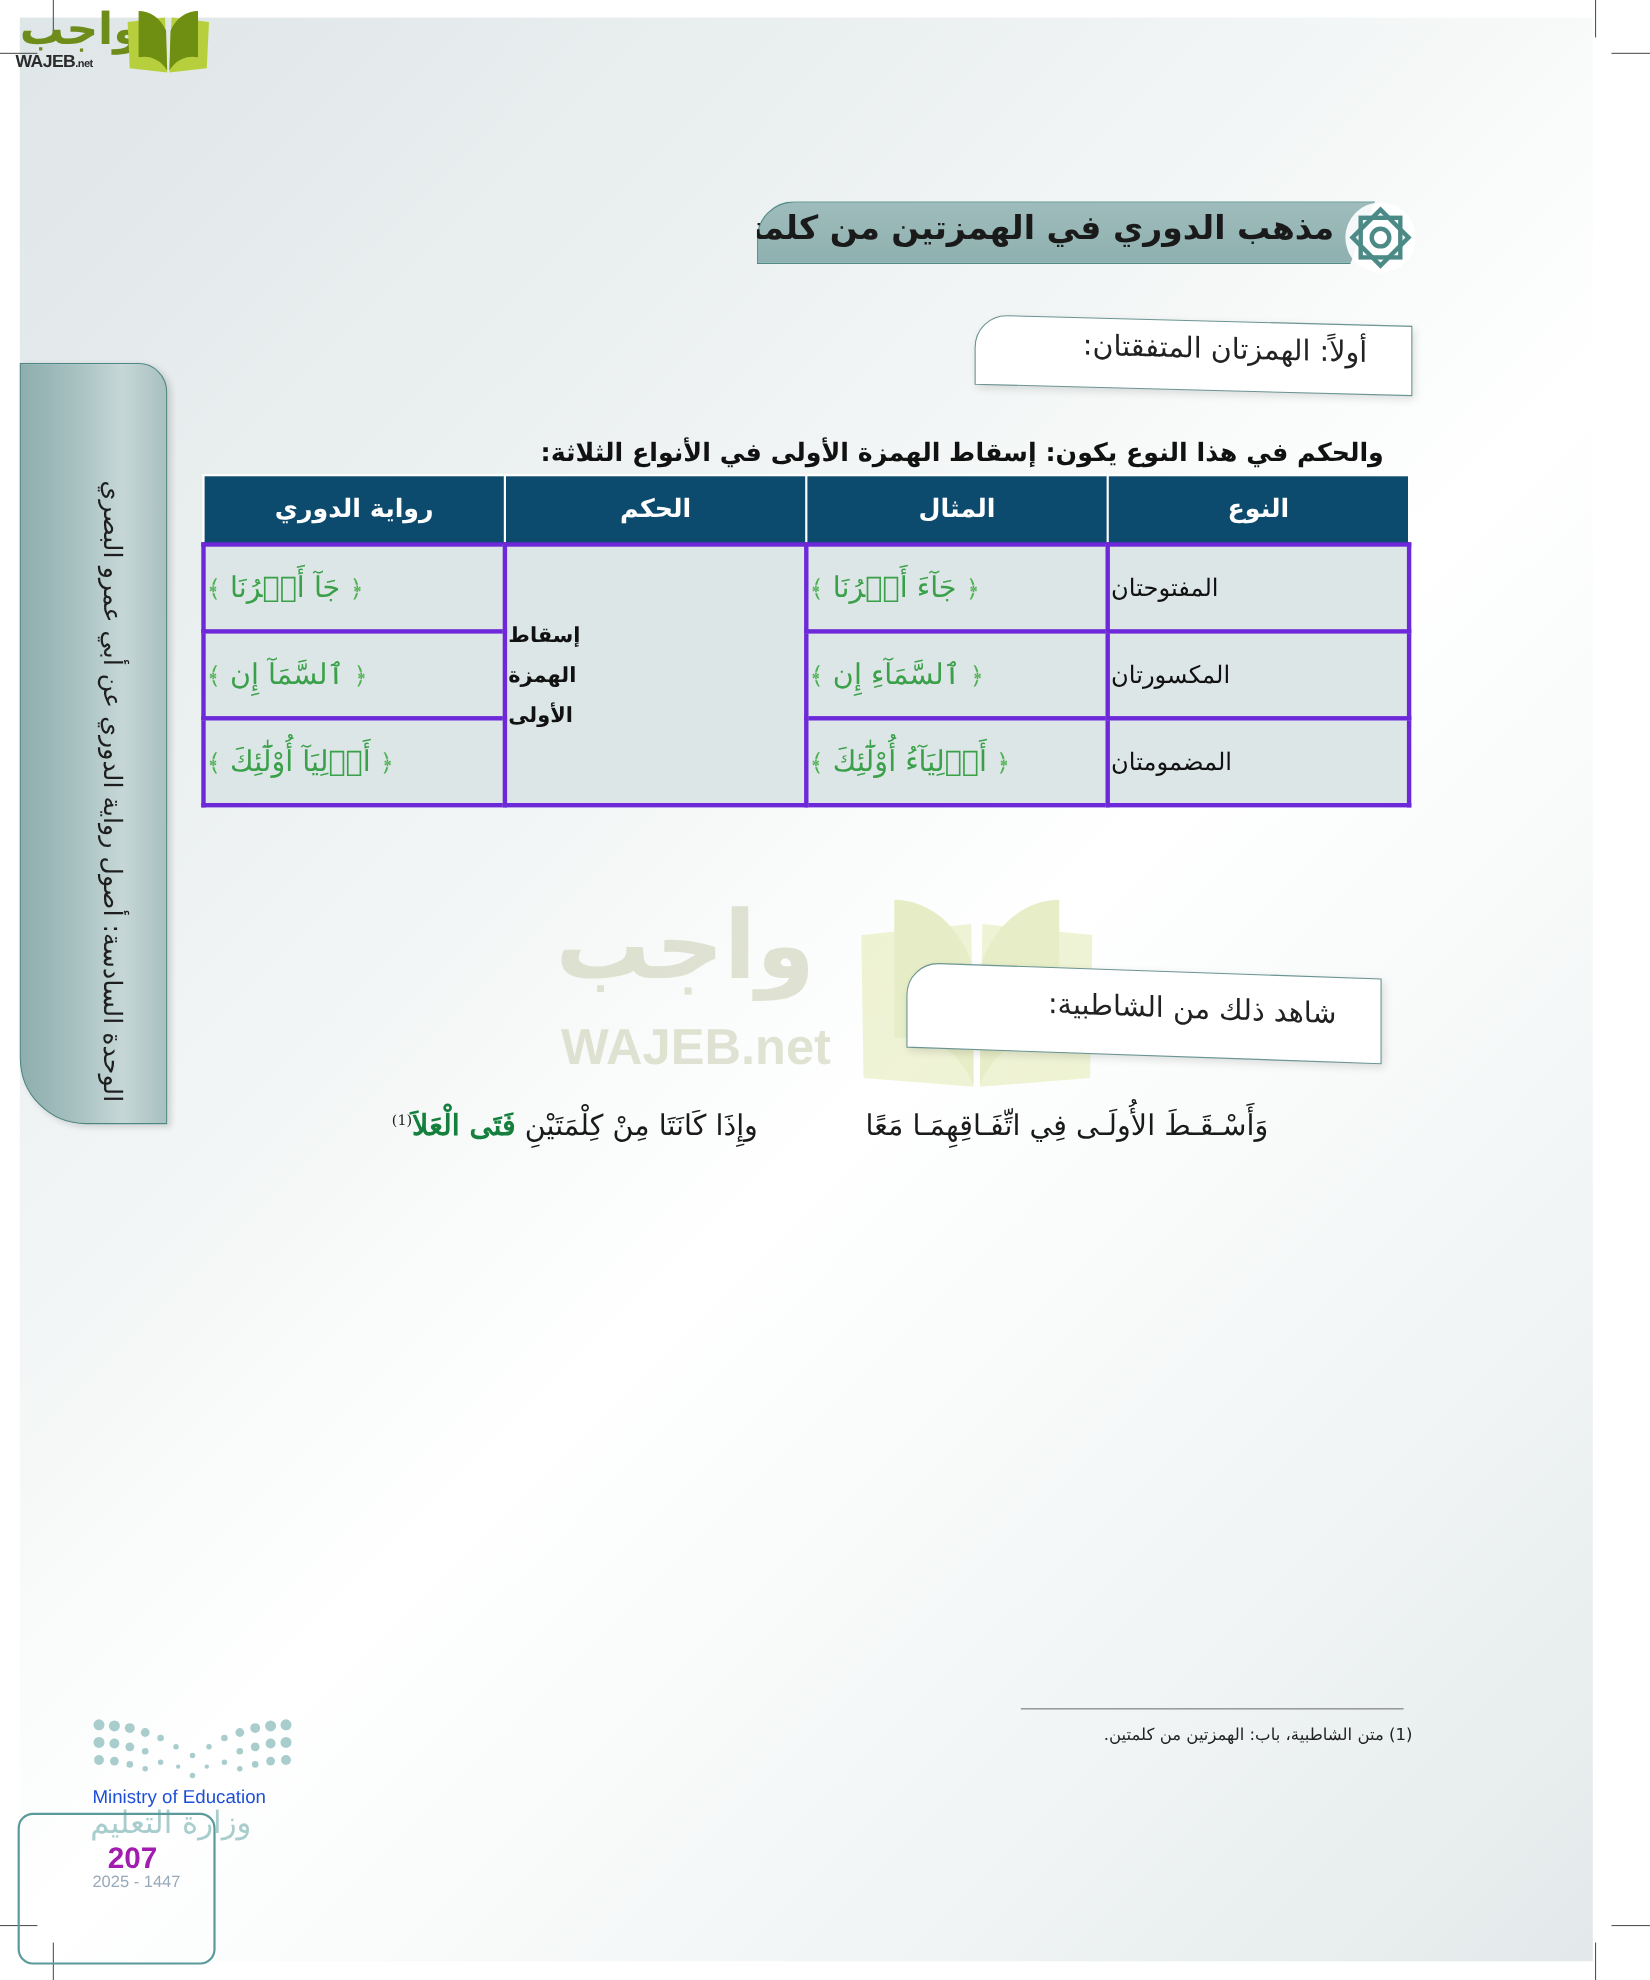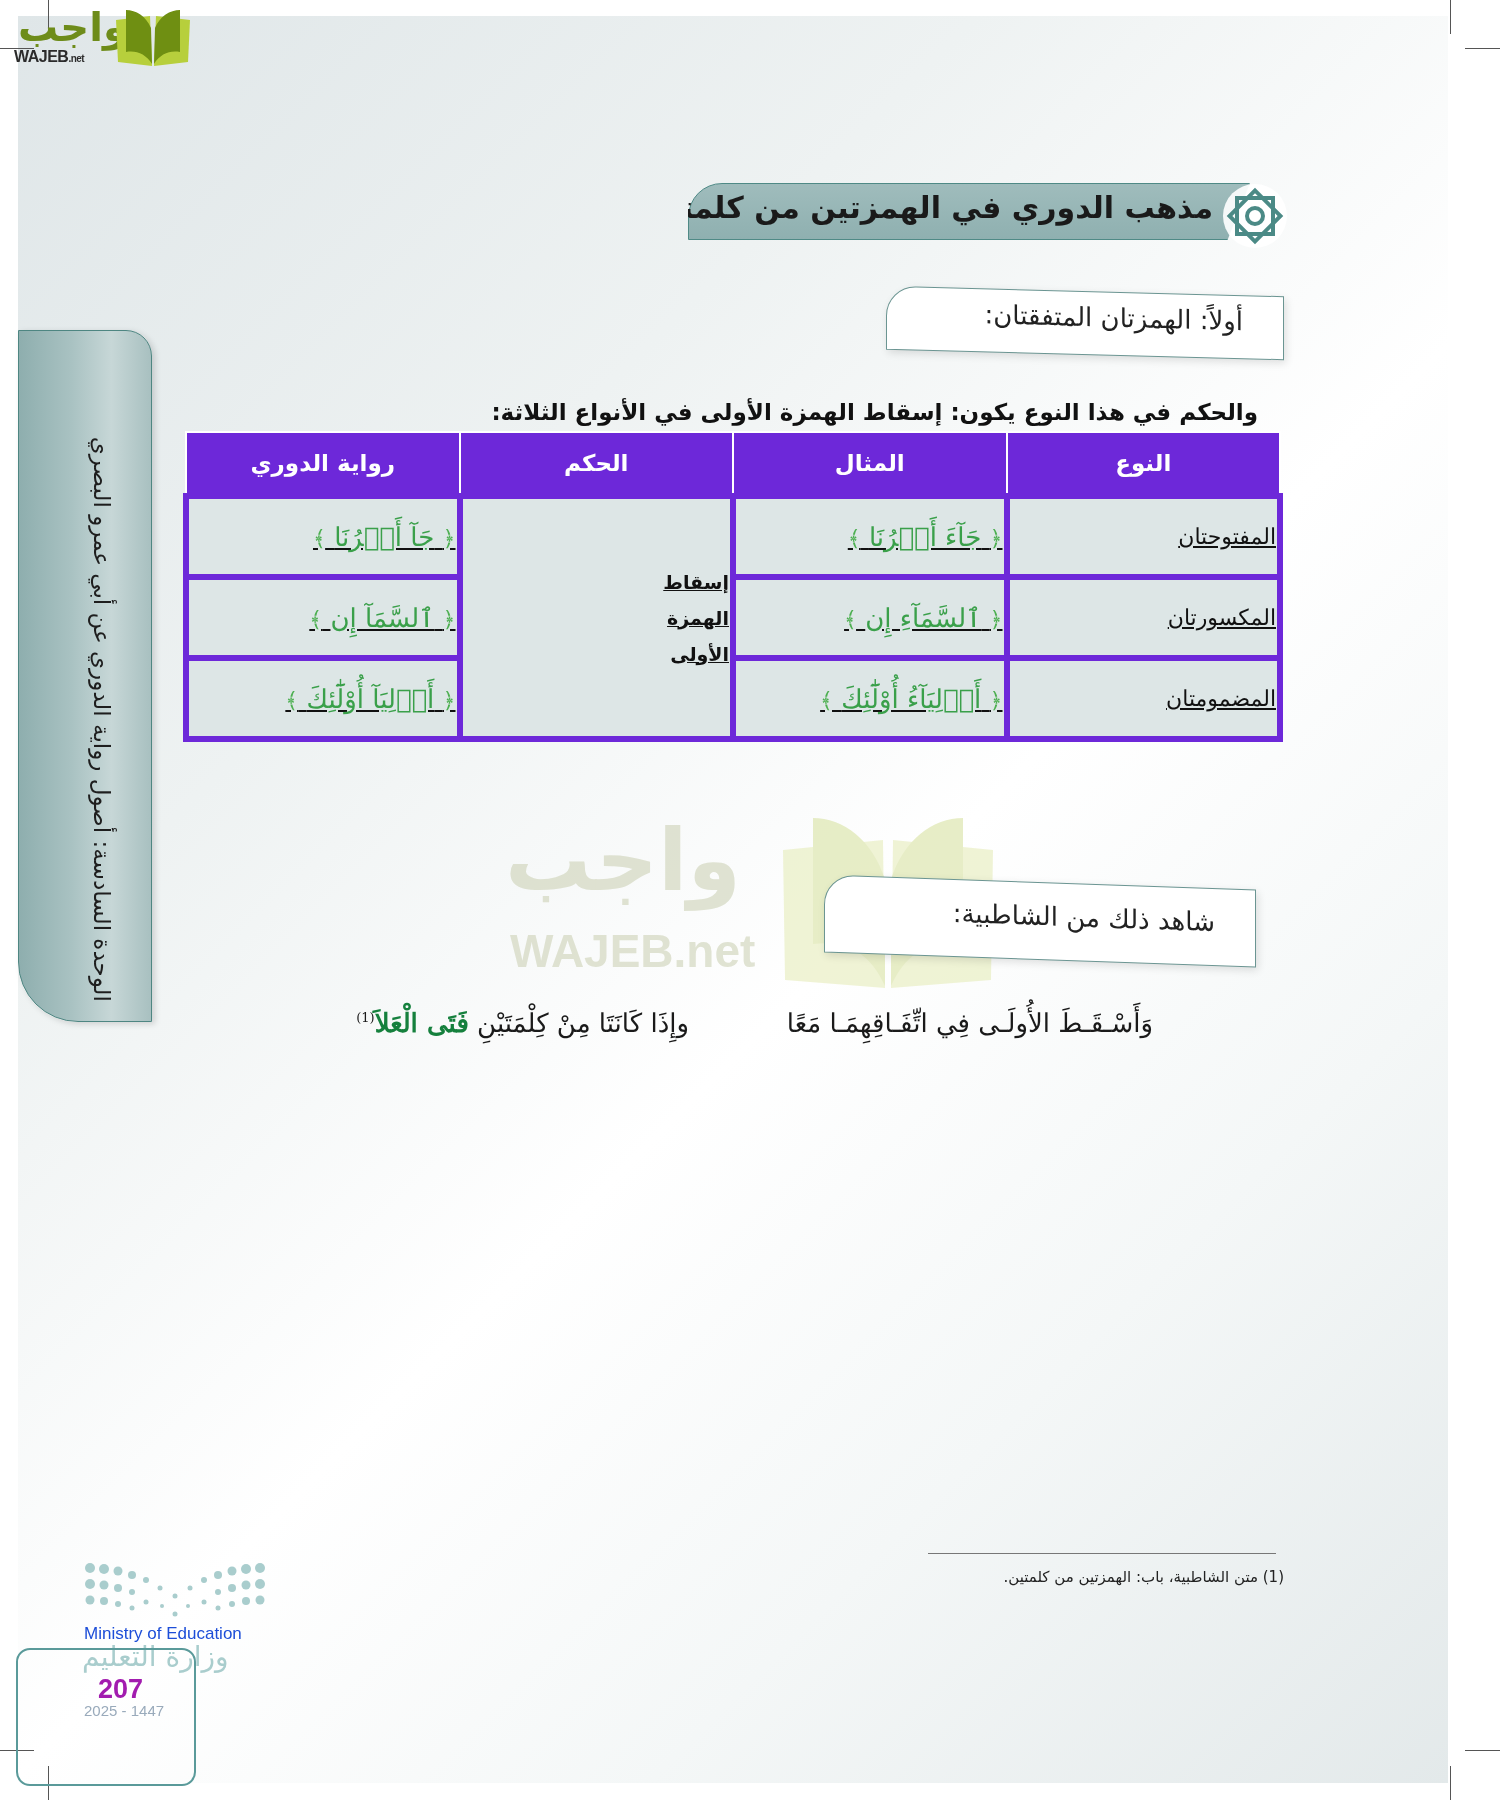--- a/index.html
+++ b/index.html
@@ -28,22 +28,22 @@
             border-radius:30px 0 0 0; box-shadow:2px 3px 8px rgba(0,0,0,0.12); direction:rtl; }
   .subbox .t { position:absolute; right:40px; top:10px; font:26px "DejaVu Sans", sans-serif; color:#222; white-space:nowrap; }
   .box1 { left:886px; top:291px; width:396px; height:62px; transform:skewY(1.5deg); }
   .box2 { left:824px; top:882px; width:430px; height:76px; transform:skewY(2deg); }
   .box2 .t { top:18px; }
 
   .rule-text { position:absolute; right:242px; top:383px; font:bold 23px "DejaVu Sans", sans-serif; color:#111; direction:rtl; white-space:nowrap;margin-top:16px; }
 
   
   table.grid { position:absolute; left:183px; top:431px; width:1100px; border-collapse:collapse; direction:rtl; table-layout:fixed; }
-  table.grid th { background:#6d28d9; color:#ffffff; height:58px; font:bold 23px "DejaVu Sans", sans-serif; border:2px solid #ffffff; }
-  table.grid td { background:#dde6e6; border:6px solid #6d28d9; text-align:right; height:73px; font:22px "DejaVu Serif", serif; color:#111;text-decoration:underline; }
+  table.grid th { background:#0c4a6e; color:#ffffff; height:58px; font:bold 23px "DejaVu Sans", sans-serif; border:2px solid #ffffff; }
+  table.grid td { background:#dde6e6; border:4px solid #6d28d9; text-align:left; height:73px; font:22px "DejaVu Serif", serif; color:#111; }
   table.grid td.rule { font:bold 19px "DejaVu Sans", sans-serif; line-height:36px; }
   .verse { color:#3aa04a; font:26px "DejaVu Serif", serif; white-space:nowrap; }
   .verse .br { color:#4caf50; font-size:22px; }
 
   
   .poem { position:absolute; top:1008px; font:26px "DejaVu Serif", serif; color:#1a1a1a; direction:rtl; white-space:nowrap; }
   .poem-right { right:347px;margin-left:41px; }
   .poem-left { right:811px; }
   .poem .red { color:#15803d;font-weight:bold; }
   .poem sup { font-size:13px; }

